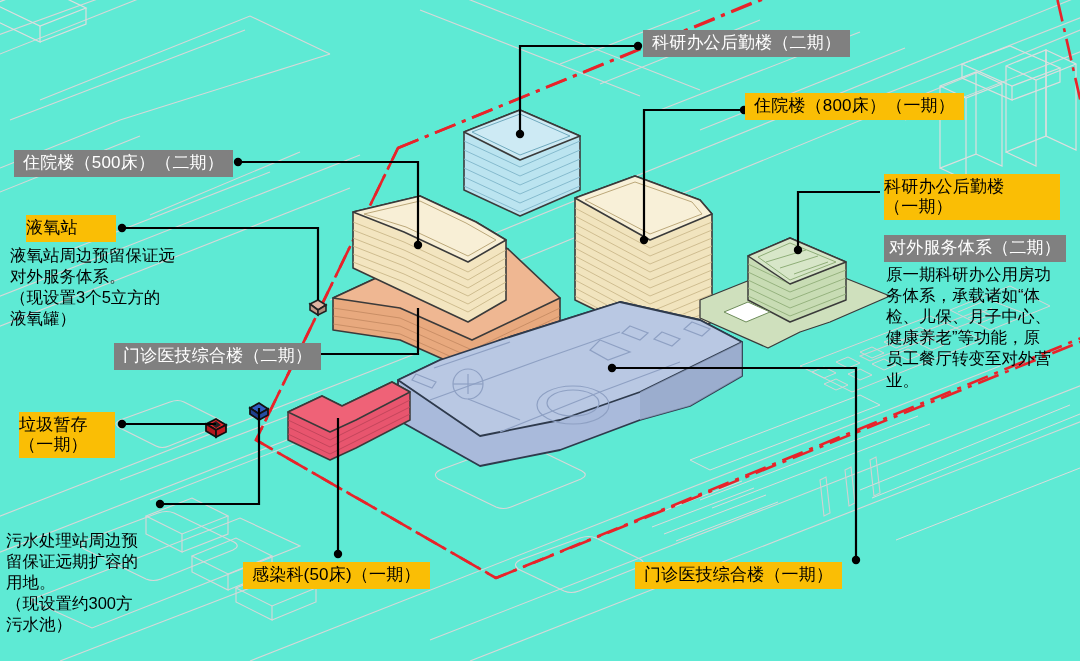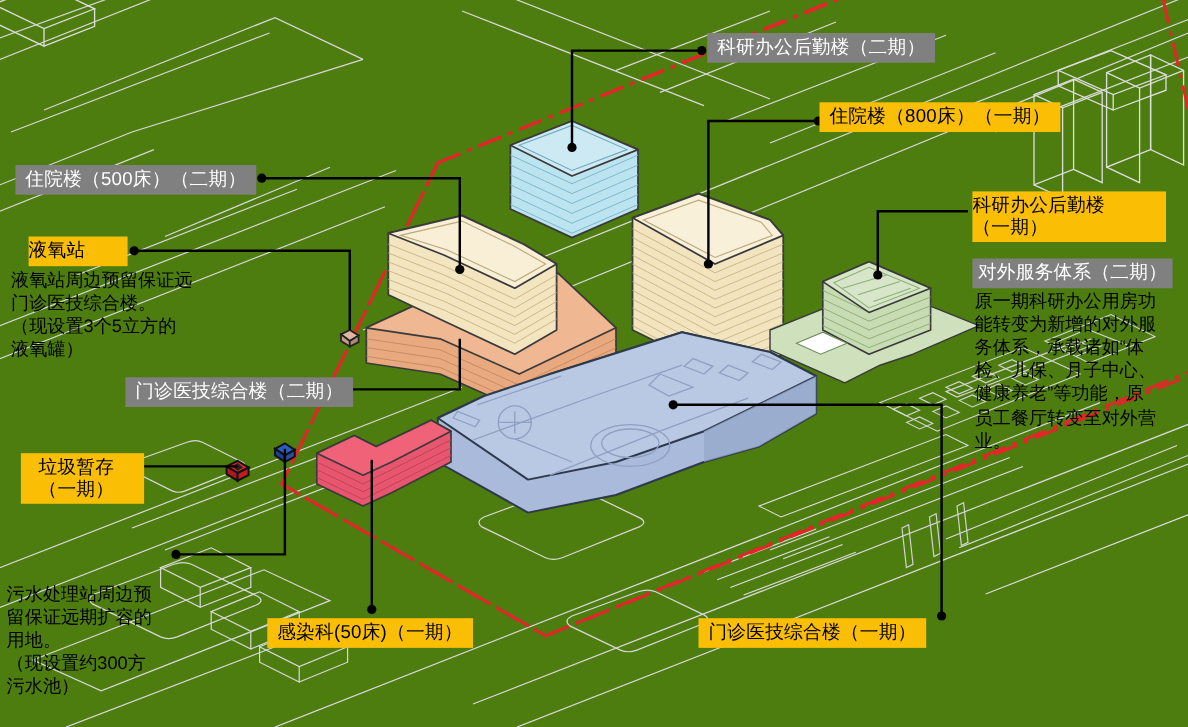--- a/index.html
+++ b/index.html
@@ -1,17 +1,17 @@
 <!DOCTYPE html>
 <html><head>
 <meta charset="utf-8">
 <style>
   html,body{margin:0;padding:0;background:#ffffff;}
   body{width:1080px;height:661px;overflow:hidden;font-family:"Liberation Sans","DejaVu Sans",sans-serif;}
-  #stage{position:relative;width:1080px;height:661px;background:#4d7c0f;}
+  #stage{position:relative;width:1080px;height:661px;background:#5eead4;}
   #bgsvg,#sitesvg,#leadsvg{position:absolute;left:0;top:0;width:1080px;height:661px;}
   #bgsvg{z-index:1}
   #sitesvg{z-index:2}
   #leadsvg{z-index:3}
   .lbl{position:absolute;z-index:5;white-space:nowrap;line-height:1.15;
        font-size:17px;letter-spacing:.2px;}
   .lbl.gray{background:#808080;color:#ffffff;padding:3px 9px 4px 9px;}
   .lbl.amber{background:#FABE05;color:#000000;padding:3px 9px 4px 9px;}
   .lbl b{font-weight:normal;}
   .note{position:absolute;z-index:5;color:#000;font-size:16.5px;line-height:1.28;}
@@ -387,52 +387,51 @@
   </div>
 
   <div class="lbl amber ctr" style="left:26px;top:215px;width:90px;padding-left:0;padding-right:0;">
     <span>液氧站</span>
   </div>
 
   <div class="lbl gray" style="left:114px;top:343px;">
     <span>门诊医技综合楼（二期）</span>
   </div>
 
-  <div class="lbl amber ctr" style="left:19px;top:412px;width:96px;padding-left:16px;padding-right:0;">
+  <div class="lbl amber ctr" style="left:19px;top:412px;width:96px;padding-left:0;padding-right:0;">
     <div>垃圾暂存</div>
     <div>（一期）</div>
   </div>
 
 
   <div class="lbl amber" style="left:243px;top:562px;">
     <span>感染科(</span><b>50</b><span>床)（一期）</span>
   </div>
 
   <div class="lbl amber" style="left:635px;top:562px;">
     <span>门诊医技综合楼（一期）</span>
   </div>
 
   <div class="note" style="left:10px;top:245px;">
     <div>液氧站周边预留保证远</div>
-    <div>门诊医技综合楼。</div>
+    <div>对外服务体系。</div>
     <div>（现设置3个5立方的</div>
     <div>液氧罐）</div>
   </div>
 
   <div class="note" style="left:6px;top:530px;">
     <div>污水处理站周边预</div>
     <div>留保证远期扩容的</div>
     <div>用地。</div>
     <div>（现设置约300方</div>
     <div>污水池）</div>
   </div>
 
   <div class="note" style="left:886px;top:264px;">
     <div>原一期科研办公用房功</div>
-    <div>能转变为新增的对外服</div>
     <div>务体系，承载诸如“体</div>
     <div>检、儿保、月子中心、</div>
     <div>健康养老”等功能，原</div>
     <div>员工餐厅转变至对外营</div>
     <div>业。</div>
   </div>
 
 </div>
 
 </body></html>

